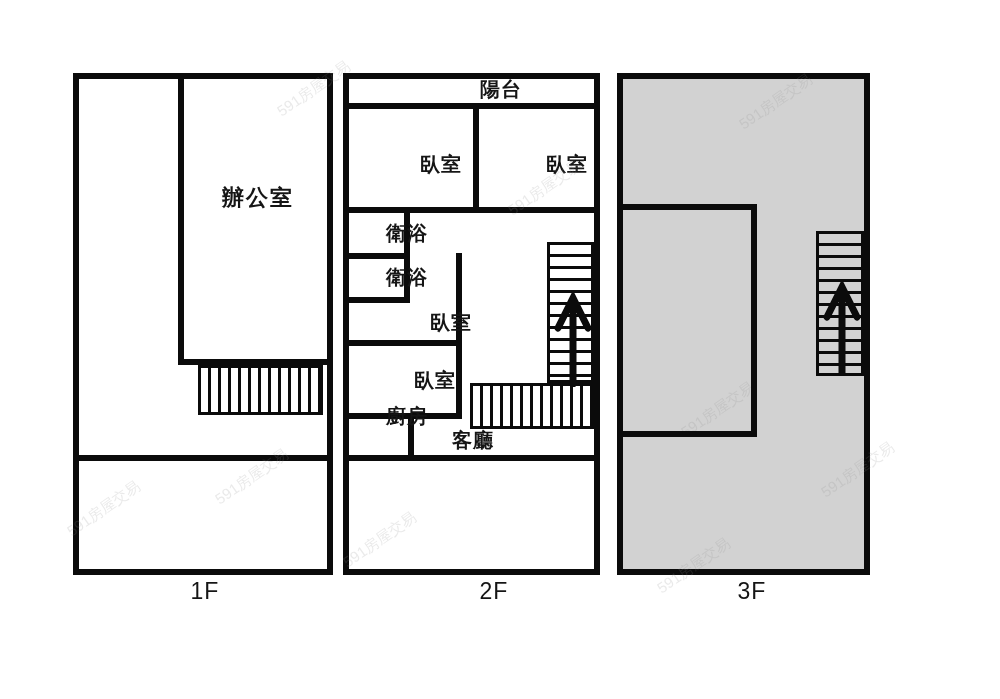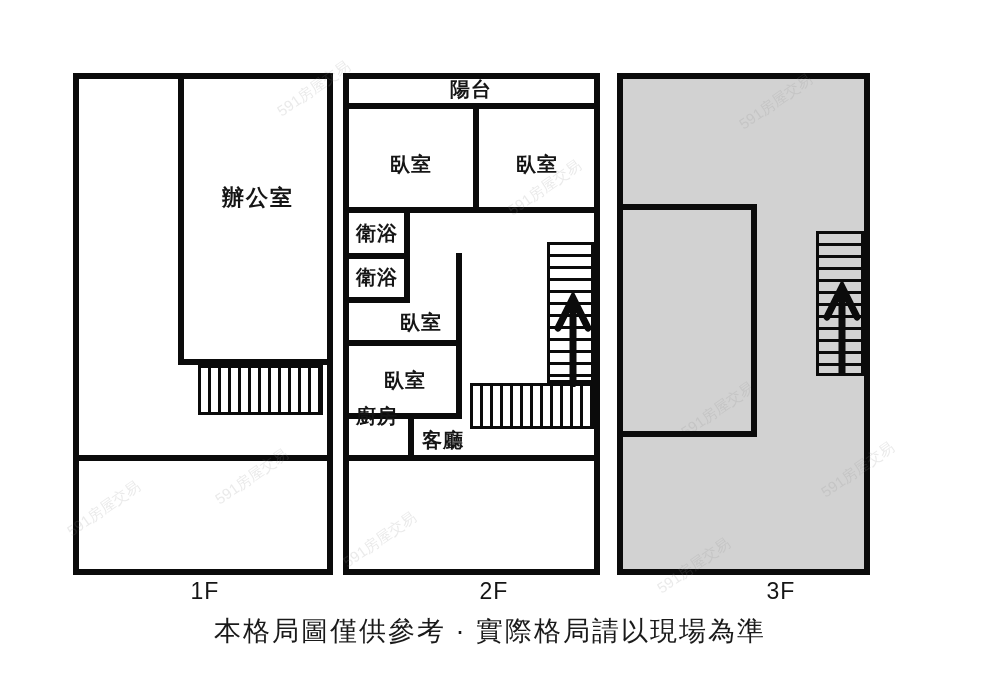--- a/index.html
+++ b/index.html
@@ -14,21 +14,21 @@
   .treads-h{ 
     background-image:repeating-linear-gradient(to bottom, transparent 0, transparent 9px, #0b0b0b 9px, #0b0b0b 12px);
   }
   .treads-v{ 
     background-image:repeating-linear-gradient(to right, transparent 0, transparent 7px, #0b0b0b 7px, #0b0b0b 10px);
   }
   .lbl{
     position:absolute;transform:translate(-50%,-50%);
     font-weight:700;white-space:nowrap;color:#151515;
   }
-  .room-lbl{font-size:20px;letter-spacing:1px;}
+  .room-lbl{font-size:20px;letter-spacing:1px;margin-left:30px;}
   .office-lbl{font-size:22px;letter-spacing:2px;}
   .floor-lbl{font-size:23px;font-weight:400;letter-spacing:1px;}
   .caption{
     position:absolute;left:490px;top:613px;transform:translateX(-50%);
     font-size:27px;font-weight:500;letter-spacing:2px;white-space:nowrap;color:#1a1a1a;
   }
   .arrow-svg{position:absolute;}
   .wm{
     position:absolute;transform:translate(-50%,-50%) rotate(-35deg);
     font-size:15px;color:#8c8c8c;opacity:0.18;white-space:nowrap;pointer-events:none;
@@ -94,21 +94,20 @@
   </div>
 
   <div class="wall" style="left:623px;top:204px;width:134px;height:6px;"></div>
   <div class="wall" style="left:751px;top:204px;width:6px;height:233px;"></div>
   <div class="wall" style="left:623px;top:431px;width:134px;height:6px;"></div>
 
   <div class="stairs treads-h" style="left:816px;top:231px;width:48px;height:145px;"></div>
   <svg class="arrow-svg" style="left:822px;top:281px;" width="40" height="95" viewBox="0 0 40 95">
     <path d="M20 92 L20 8 M5 36 L20 6 L35 36" stroke="#0b0b0b" stroke-width="7" fill="none" stroke-linecap="round"></path>
   </svg>
-  <div class="lbl floor-lbl" style="left:781px;top:591px;">3F</div>
+  <div class="lbl floor-lbl" style="left:752px;top:591px;">3F</div>
 
   <div class="wm" style="left:545px;top:188px;">591房屋交易</div>
   <div class="wm" style="left:252px;top:477px;">591房屋交易</div>
   <div class="wm" style="left:380px;top:540px;">591房屋交易</div>
 
-  <div class="caption">本格局圖僅供參考 · 實際格局請以現場為準</div>
 
 </div>
 
 </body></html>

